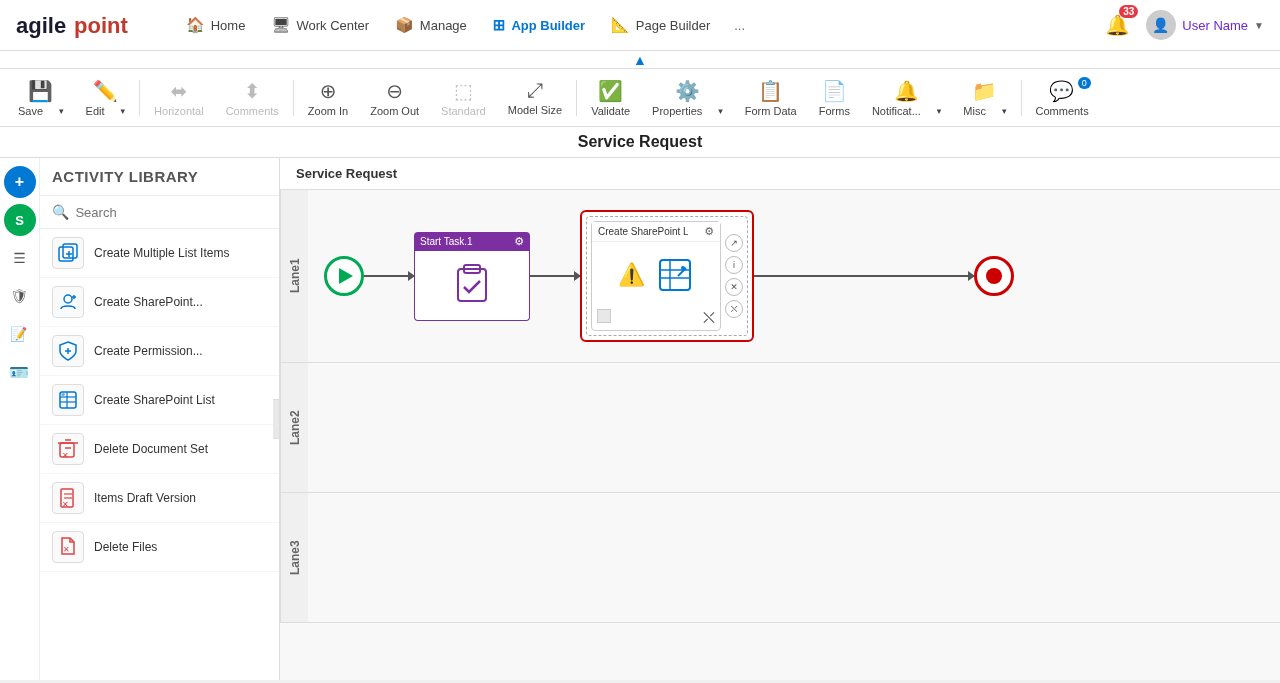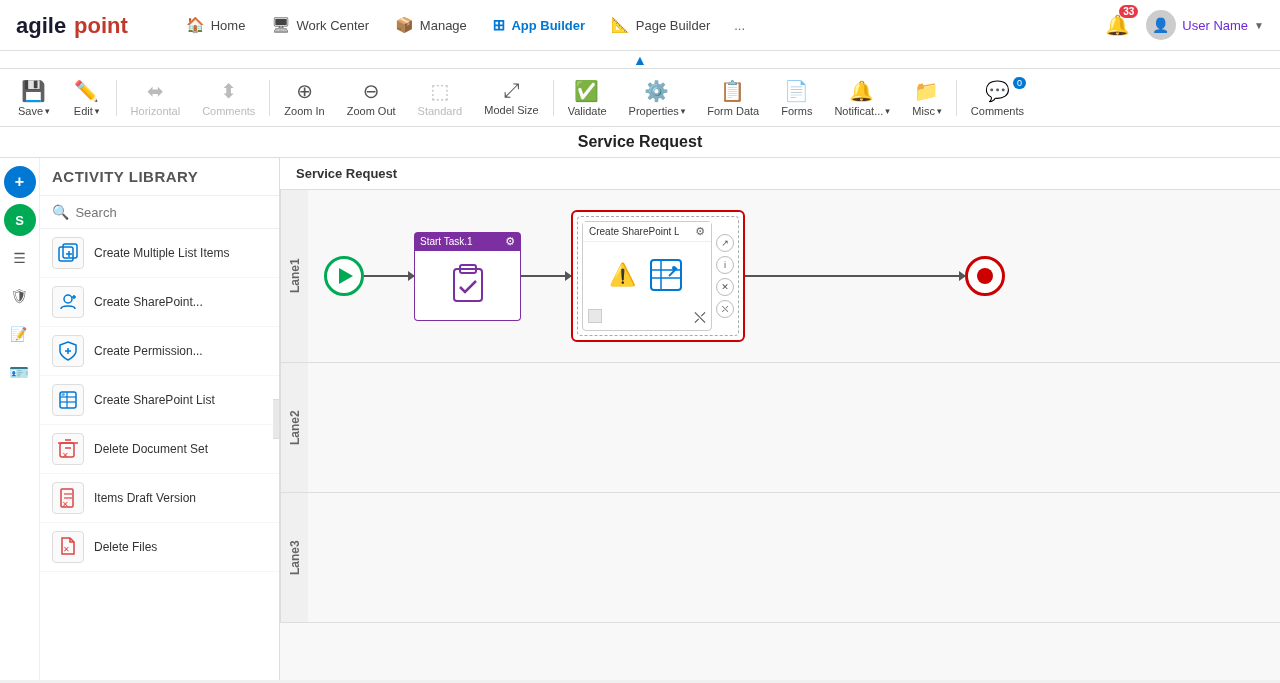--- a/index.html
+++ b/index.html
@@ -51,21 +51,21 @@
     }
     .toolbar-btn {
       display: flex; flex-direction: column; align-items: center; justify-content: center;
       padding: 4px 10px; border-radius: 4px; cursor: pointer; color: #444;
       min-width: 50px; gap: 2px; font-size: 11px; border: none; background: none;
     }
     .toolbar-btn .tb-icon { font-size: 20px; color: #555; }
     .toolbar-btn.disabled { color: #bbb; }
     .toolbar-btn.disabled .tb-icon { color: #bbb; }
     .toolbar-sep { width: 1px; background: #ddd; height: 36px; margin: 0 2px; }
-    .tb-label-row { display: flex; align-items: center; gap: 2px; }
+    .tb-label-row { display: flex; align-items: center; gap: 16px; }
     .tb-dropdown-arrow { font-size: 9px; }
 
     
     .page-title-bar {
       text-align: center; background: #fff; padding: 6px 0;
       font-size: 16px; font-weight: 600; color: #222;
       border-bottom: 1px solid #ddd;
     }
 
     
@@ -163,21 +163,21 @@
     .end-node {
       width: 40px; height: 40px; border-radius: 50%;
       border: 3px solid #c00; display: flex; align-items: center; justify-content: center;
       cursor: pointer; background: #fff; flex-shrink: 0;
     }
     .end-node-inner {
       width: 16px; height: 16px; border-radius: 50%; background: #c00;
     }
 
     .task-node {
-      display: flex; flex-direction: column; width: 107px; flex-shrink: 0;
+      display: flex; flex-direction: column; width: 116px; flex-shrink: 0;
     }
     .task-node-header {
       background: #7b2fa0; color: #fff; font-size: 11px; padding: 3px 6px;
       display: flex; align-items: center; justify-content: space-between;
       border-radius: 4px 4px 0 0;
     }
     .task-node-body {
       background: #fff; border: 1px solid #7b2fa0; border-top: none;
       height: 70px; display: flex; align-items: center; justify-content: center;
       border-radius: 0 0 4px 4px;

